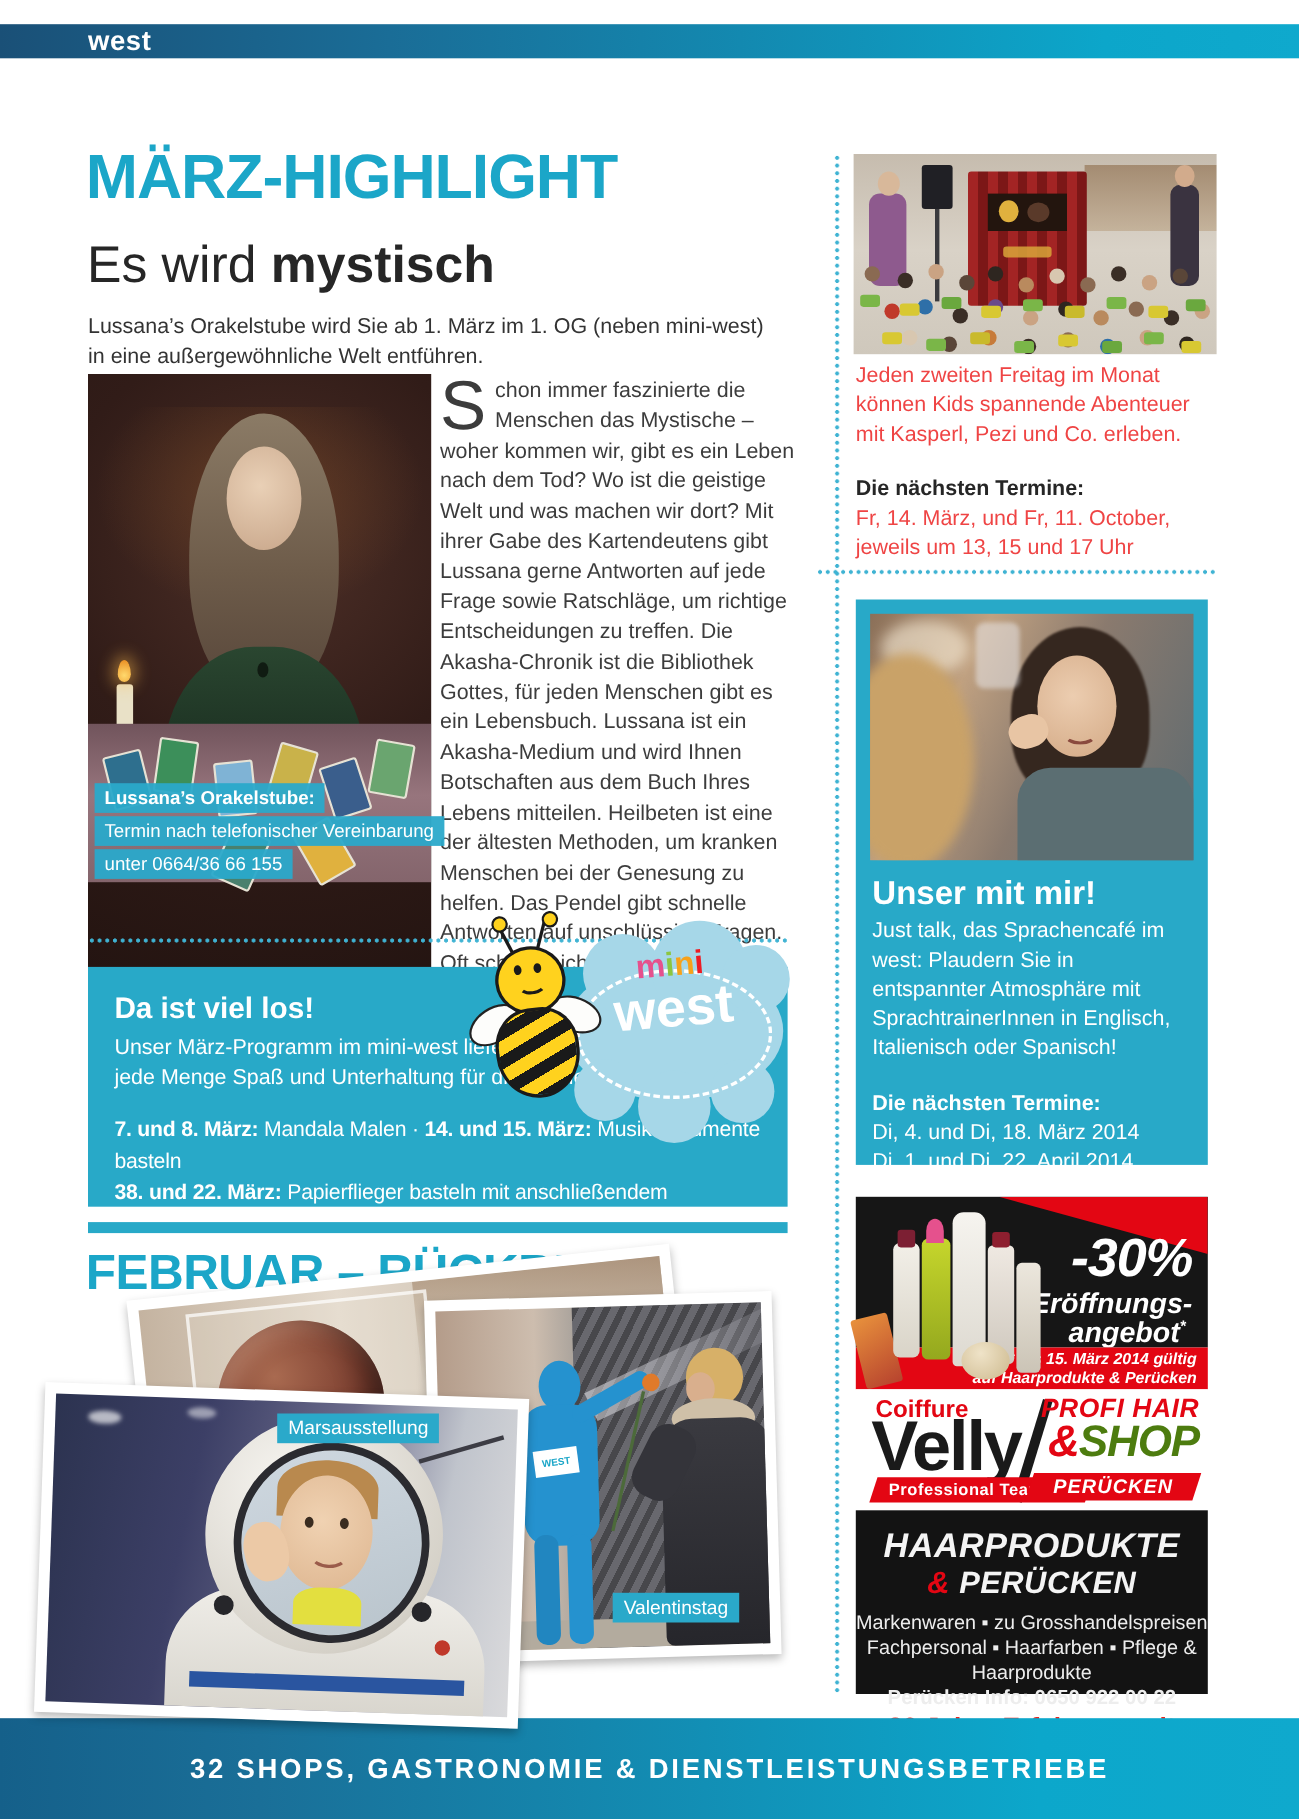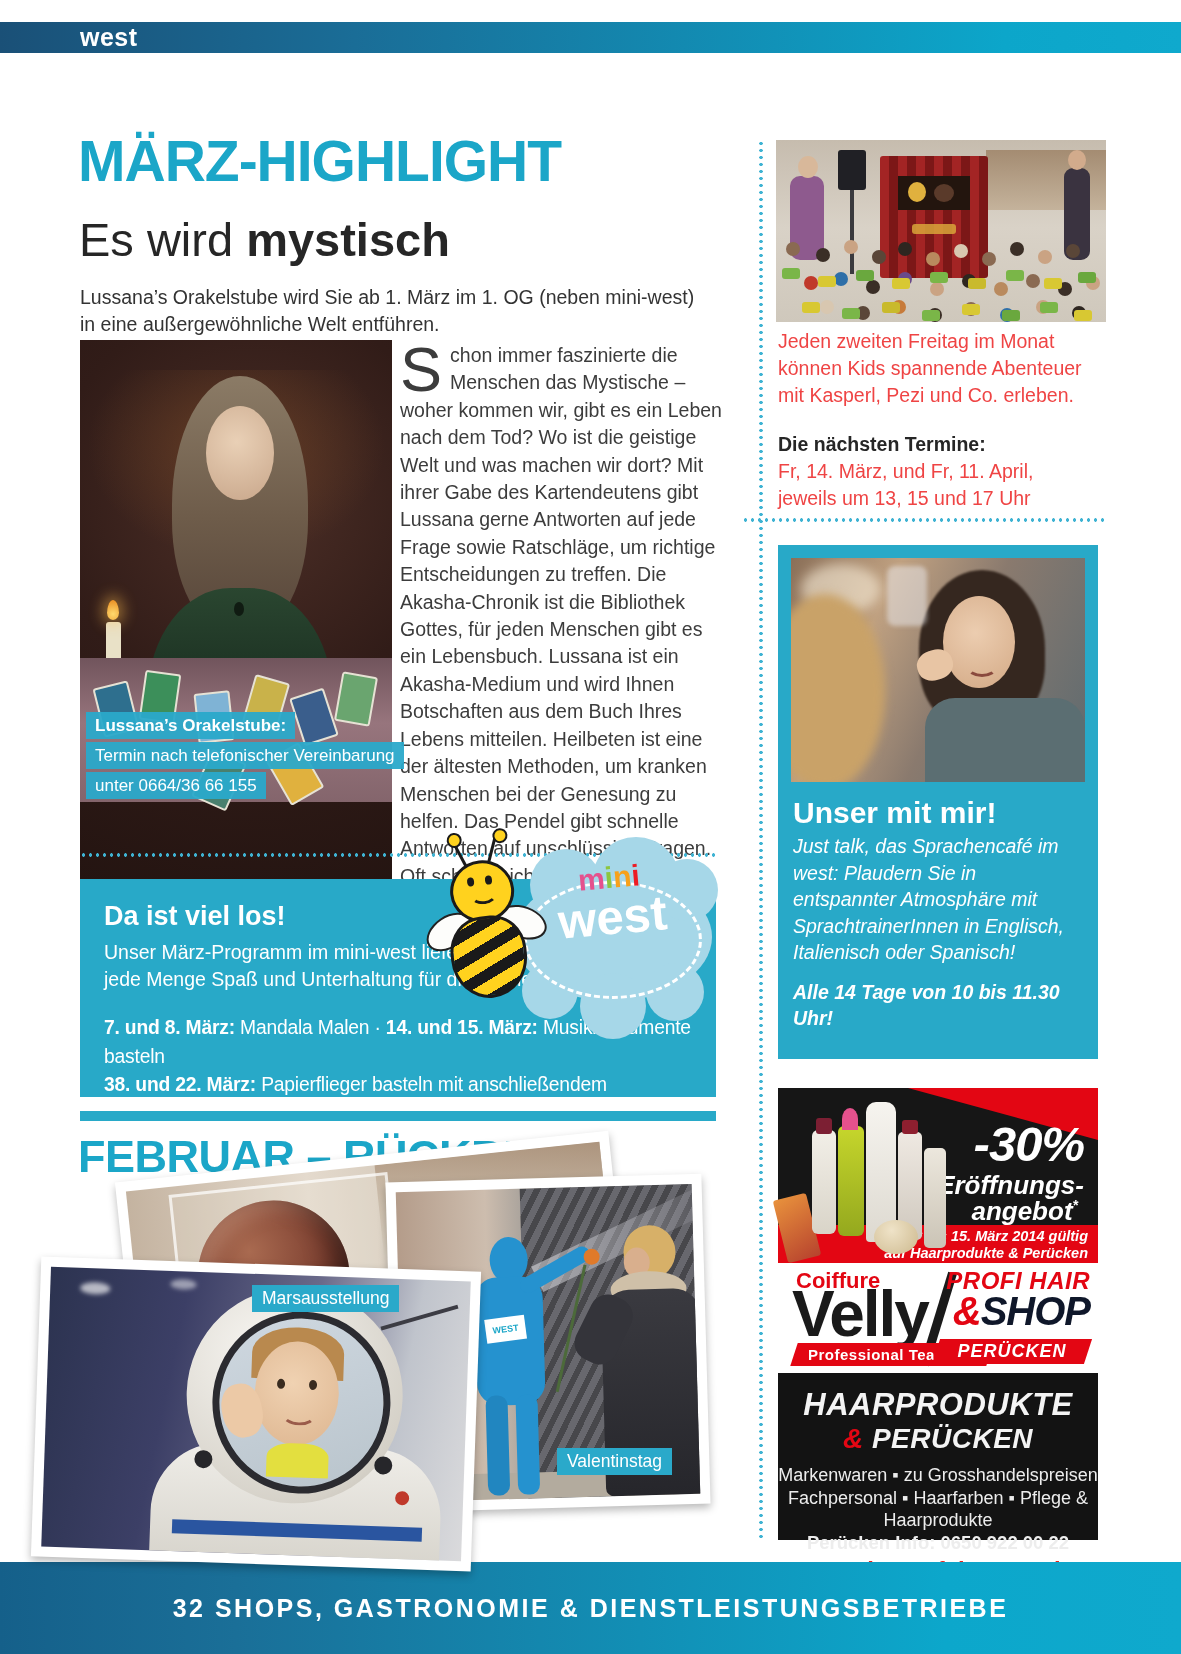--- a/index.html
+++ b/index.html
@@ -76,21 +76,21 @@
   #kasperl-photo{left:776px;top:140px;width:330px;height:182px;background:linear-gradient(180deg,#c6bcae 0%,#d9d2c7 48%,#cfc8bc 100%);overflow:hidden;}
   #kasperl-text{left:778px;top:328px;width:334px;}
   #kasperl-text h2{margin:0 0 6px;font-size:28px;font-weight:800;color:#262626;}
   #kasperl-text p{margin:0;font-size:19.5px;line-height:27px;color:#ef4444;}
   #kasperl-text .lbl{margin-top:22px;font-weight:700;color:#262626;}
 
   
   #sprich{left:778px;top:545px;width:320px;height:514px;background:#28a9c8;box-sizing:border-box;padding:13px;color:#fff;}
   #sprich .sp-photo{position:relative;width:294px;height:224px;overflow:hidden;background:linear-gradient(115deg,#8a6f58 0%,#c0a181 28%,#8a7a6e 55%,#5d6a70 100%);}
   #sprich h2{margin:14px 2px 3px;font-size:30px;font-weight:800;}
-  #sprich p{margin:0 2px;font-size:19.5px;line-height:26.5px;font-style:italic;}
+  #sprich p{margin:0 2px;font-size:19.5px;line-height:26.5px;}
   #sprich .bold{font-weight:700;margin-top:13px;}
   #sprich .lbl{font-weight:700;margin:24px 2px 0;}
 
   
   #ad{left:778px;top:1088px;width:320px;height:452px;background:#fff;}
   #ad .ad-top{position:relative;width:320px;height:137px;background:#161616;overflow:hidden;}
   #ad .tri{position:absolute;top:0;right:0;width:190px;height:52px;background:#e30613;clip-path:polygon(100% 0,100% 100%,0 0);}
   #ad .disc{position:absolute;right:14px;top:28px;font-size:49px;font-weight:900;font-style:italic;color:#fff;letter-spacing:-1px;}
   #ad .off1{position:absolute;right:14px;top:82px;font-size:26px;font-weight:900;font-style:italic;color:#fff;}
   #ad .off2{position:absolute;right:20px;top:108px;font-size:26px;font-weight:900;font-style:italic;color:#fff;}
@@ -100,21 +100,21 @@
   #ad .prods{position:absolute;left:0;top:12px;width:170px;height:163px;z-index:2;}
   #ad .prods i{position:absolute;display:block;}
   #ad .ad-logo{position:relative;width:320px;height:110px;background:#fff;overflow:hidden;}
   #ad .coif{position:absolute;left:18px;top:5px;font-size:22px;font-weight:800;color:#e30613;}
   #ad .velly{position:absolute;left:14px;top:14px;font-size:64px;font-weight:800;color:#1a1a1a;letter-spacing:-2px;}
   #ad .slash{position:absolute;left:156px;top:8px;width:9px;height:96px;background:#1a1a1a;transform:rotate(17deg);}
   #ad .teamband{position:absolute;left:16px;top:80px;width:196px;height:23px;background:#e30613;transform:skewX(-18deg);}
   #ad .teamband span{display:block;transform:skewX(18deg);color:#fff;font-size:15px;font-weight:800;line-height:23px;padding-left:14px;letter-spacing:.5px;}
   #ad .profi{position:absolute;right:8px;top:4px;font-size:24px;font-weight:900;font-style:italic;color:#e30613;letter-spacing:.5px;}
   #ad .ampshop{position:absolute;right:8px;top:26px;font-size:40px;font-weight:900;font-style:italic;letter-spacing:-1px;}
-  #ad .ampshop .amp{color:#e30613;} #ad .ampshop .shop{color:#0f172a;}
+  #ad .ampshop .amp{color:#e30613;} #ad .ampshop .shop{color:#4d7c0f;}
   #ad .perband{position:absolute;right:10px;top:76px;width:152px;height:25px;background:#e30613;transform:skewX(-18deg);}
   #ad .perband span{display:block;transform:skewX(18deg);color:#fff;font-size:18px;font-weight:800;font-style:italic;line-height:25px;text-align:center;letter-spacing:1px;}
   #ad .ad-bottom{position:relative;width:320px;height:167px;background:#131313;text-align:center;color:#ededed;}
   #ad .big1{padding-top:14px;font-size:31px;font-weight:900;font-style:italic;letter-spacing:.5px;color:#f4f4f4;}
   #ad .big2{font-size:28px;font-weight:900;font-style:italic;letter-spacing:.5px;color:#f4f4f4;}
   #ad .big2 .amp{color:#e30613;}
   #ad .inf{font-size:18px;line-height:22.5px;}
   #ad .inf1{margin-top:9px;}
   #ad .inf3{font-weight:700;font-size:18.5px;}
   #ad .inf4{margin-top:3px;font-size:24px;font-weight:800;color:#e8251c;}
@@ -283,40 +283,39 @@
     <i class="artpiece" style="left:22px;top:16px;width:20px;height:22px;border-radius:50%;background:#d8b89a;"></i>
     <i class="artpiece" style="left:288px;top:28px;width:26px;height:92px;border-radius:9px;background:#3a3340;"></i>
     <i class="artpiece" style="left:292px;top:10px;width:18px;height:20px;border-radius:50%;background:#d2ab8c;"></i>
     <i class="artpiece dotshadow" style="left:10px;top:102px;width:14px;height:14px;background:#8a6a52;box-shadow:30px 6px 0 #3a2e26,58px -2px 0 #caa383,86px 8px 0 #5a4638,112px 0 0 #2e2620,140px 10px 0 #b98a5e,168px 2px 0 #d8c7b0,196px 10px 0 #8a6a52,224px 0 0 #3a2e26,252px 8px 0 #caa383,280px 2px 0 #5a4638,18px 34px 0 #c0392b,48px 30px 0 #2e6fa8,80px 38px 0 #3a2e26,112px 30px 0 #6a4a8a,144px 40px 0 #caa383,176px 32px 0 #2e2620,208px 40px 0 #b98a5e,240px 32px 0 #8a6a52,272px 40px 0 #3a2e26,300px 34px 0 #caa383,34px 58px 0 #d8c7b0,70px 64px 0 #5a4638,106px 58px 0 #c77b3a,142px 66px 0 #3a2e26,178px 60px 0 #8a6a52,214px 66px 0 #2e6fa8,250px 58px 0 #caa383,286px 64px 0 #2e2620;"></i>
     <i class="artpiece" style="left:6px;top:128px;width:18px;height:11px;border-radius:3px;background:#7ab648;box-shadow:36px 8px 0 #d8c832,74px 2px 0 #6aa83e,110px 10px 0 #d8c832,148px 4px 0 #7ab648,186px 10px 0 #c9ba2c,224px 2px 0 #7ab648,262px 10px 0 #d8c832,296px 4px 0 #6aa83e,20px 34px 0 #d8c832,60px 40px 0 #7ab648,100px 34px 0 #c9ba2c,140px 42px 0 #7ab648,180px 36px 0 #d8c832,220px 42px 0 #6aa83e,258px 34px 0 #7ab648,292px 42px 0 #d8c832;"></i>
   </div>
 
   <div class="abs" id="kasperl-text">
     <p>Jeden zweiten Freitag im Monat können Kids spannende Abenteuer mit Kasperl, Pezi und Co. erleben.</p>
     <p class="lbl">Die nächsten Termine:</p>
-    <p>Fr, 14. März, und Fr, 11. April,</p>
+    <p>Fr, 14. März, und Fr, 11. October,</p>
     <p>jeweils um 13, 15 und 17 Uhr</p>
   </div>
 
   <div class="abs hdots" id="hd-right"></div>
 
   <div class="abs" id="sprich">
     <div class="sp-photo">
       <i class="artpiece" style="left:10px;top:6px;width:80px;height:50px;border-radius:50%;background:rgba(255,245,225,.55);filter:blur(6px);"></i>
       <i class="artpiece" style="left:-26px;top:36px;width:120px;height:196px;border-radius:50%;background:#c9a268;filter:blur(5px);"></i>
       <i class="artpiece" style="left:128px;top:12px;width:126px;height:158px;border-radius:50% 50% 40% 40%;background:#35271f;filter:blur(1px);"></i>
       <i class="artpiece" style="left:152px;top:38px;width:72px;height:92px;border-radius:50%;background:radial-gradient(circle at 45% 40%,#eccdb0,#d3a985);"></i>
       <i class="artpiece" style="left:176px;top:100px;width:24px;height:13px;border:3px solid transparent;border-bottom:3px solid #8a4a3e;border-radius:50%;"></i>
       <i class="artpiece" style="left:126px;top:92px;width:36px;height:30px;border-radius:45%;background:#e8c5a4;transform:rotate(-18deg);"></i>
       <i class="artpiece" style="left:134px;top:140px;width:160px;height:90px;border-radius:30px 30px 0 0;background:#5b6e72;"></i>
       <i class="artpiece" style="left:96px;top:8px;width:40px;height:60px;border-radius:8px;background:rgba(235,235,240,.5);filter:blur(2px);"></i>
     </div>
     <h2>Unser mit mir!</h2>
     <p>Just talk, das Sprachencafé im west: Plaudern Sie in entspannter Atmosphäre mit SprachtrainerInnen in Englisch, Italienisch oder Spanisch!</p>
-    <p class="bold">Alle 14 Tage von 10 bis 11.30 Uhr!</p>
     <p class="lbl">Die nächsten Termine:</p>
     <p>Di, 4. und Di, 18. März 2014</p>
     <p>Di, 1. und Di, 22. April 2014</p>
   </div>
 
   <div class="abs" id="ad">
     <div class="ad-top">
       <div class="tri"></div>
       <div class="disc">-30%</div>
       <div class="off1">Eröffnungs-</div>

